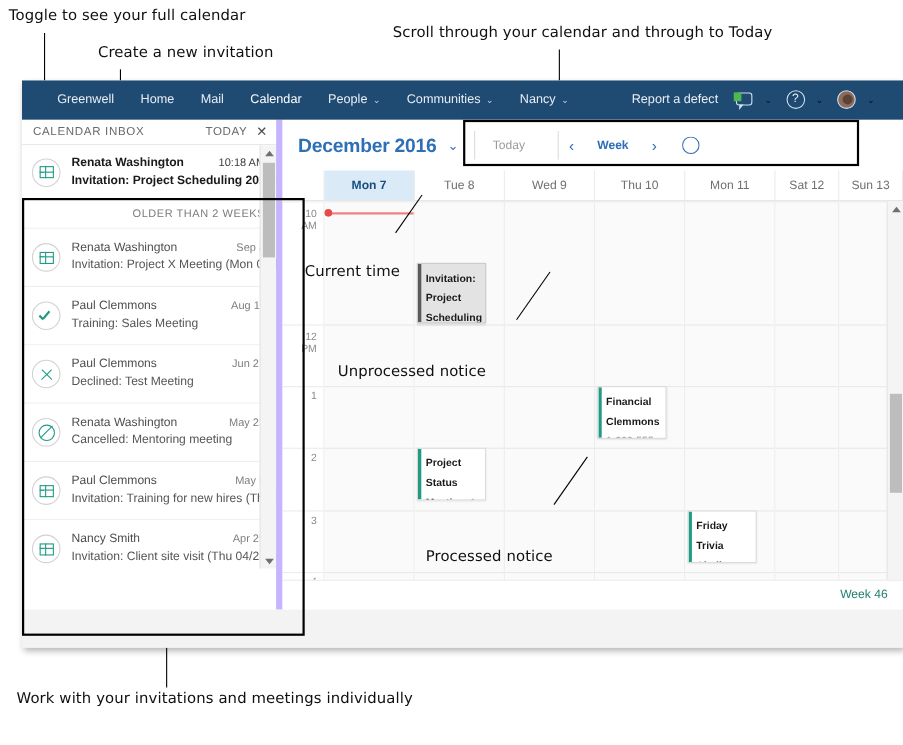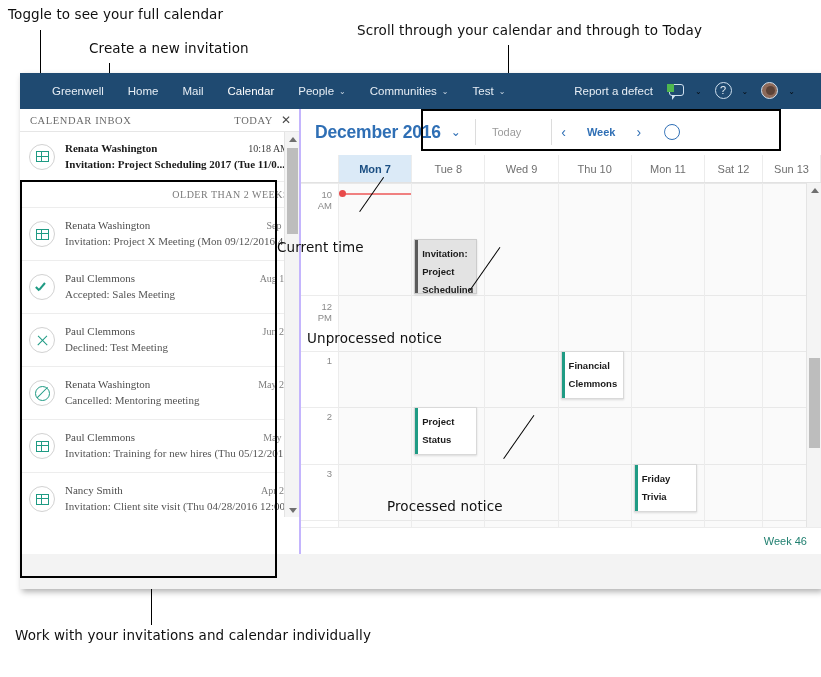--- a/index.html
+++ b/index.html
@@ -124,24 +124,23 @@
     border: none; cursor: pointer;
     font-family: "Liberation Sans", sans-serif;
   }
 
   
   #body { position: relative; height: 445px; display: flex; background:#ffffff; }
 
   
   #inbox-panel {
     position: relative;
-    width: 281px; height: 100%;
+    width: 237px; height: 100%;
     background: #ffffff;
-    border-right: 2px solid #c4b5fd;
-    font-family: Liberation Serif, serif;
+    border-right: 6px solid #c4b5fd;
   }
   #inbox-head {
     height: 23px; display: flex; align-items: center;
     padding: 0 8px 0 10px;
     border-bottom: 1px solid #e6e6e6;
     background: #ffffff;
   }
   #inbox-head .title {
     font-size: 10.5px; color: #6a6a6a; letter-spacing: .6px;
   }
@@ -380,21 +379,21 @@
   <div class="anno" style="left:277px; top:239px; background:rgba(255,255,255,0); z-index:40;">Current time</div>
   <div class="anno-line diag" style="left:360px; top:212px; height:42px; transform: rotate(-145deg); z-index:40;"></div>
 
   <div class="anno" style="left:307px; top:330px; z-index:40;">Unprocessed notice</div>
   <div class="anno-line diag" style="left:470px; top:291px; height:53px; transform: rotate(-145deg); z-index:40;"></div>
 
   <div class="anno" style="left:387px; top:498px; z-index:40;">Processed notice</div>
   <div class="anno-line diag" style="left:504px; top:459px; height:53px; transform: rotate(-145deg); z-index:40;"></div>
 
   <div class="anno-line v" style="left:151px; top:580px; height:45px;"></div>
-  <div class="anno" style="left:15px; top:627px;">Work with your invitations and calendar individually</div>
+  <div class="anno" style="left:15px; top:627px;">Work with your invitations and meetings individually</div>
 
   <div id="app">
 
     <div id="topnav">
       <div class="nav-left">
         <div class="nav-item">Greenwell</div>
         <div class="nav-item">
           <span>Home</span>
         </div>
         <div class="nav-item">
@@ -405,21 +404,21 @@
         </div>
         <div class="nav-item">
           <span>People</span>
           <span class="nav-caret">⌄</span>
         </div>
         <div class="nav-item">
           <span>Communities</span>
           <span class="nav-caret">⌄</span>
         </div>
         <div class="nav-item">
-          <span>Test</span>
+          <span>Nancy</span>
           <span class="nav-caret">⌄</span>
         </div>
       </div>
       <div class="nav-right">
         <div class="txt">Report a defect</div>
         <div class="ic">
           <span class="chat-bubble"></span>
             <span class="chat-green"></span>
         </div>
         <span class="nav-caret">⌄</span>
@@ -484,21 +483,21 @@
 
           <div class="inbox-row">
             <span class="row-icon">
               <span class="check-glyph"></span>
             </span>
             <span class="row-text">
               <span class="row-line1">
                 <span class="row-name">Paul Clemmons</span>
                 <span class="row-date">Aug 11</span>
               </span>
-              <span class="row-subj">Accepted: Sales Meeting</span>
+              <span class="row-subj">Training: Sales Meeting</span>
             </span>
           </div>
 
           <div class="inbox-row">
             <span class="row-icon">
               <span class="x-glyph"></span>
             </span>
             <span class="row-text">
               <span class="row-line1">
                 <span class="row-name">Paul Clemmons</span>

